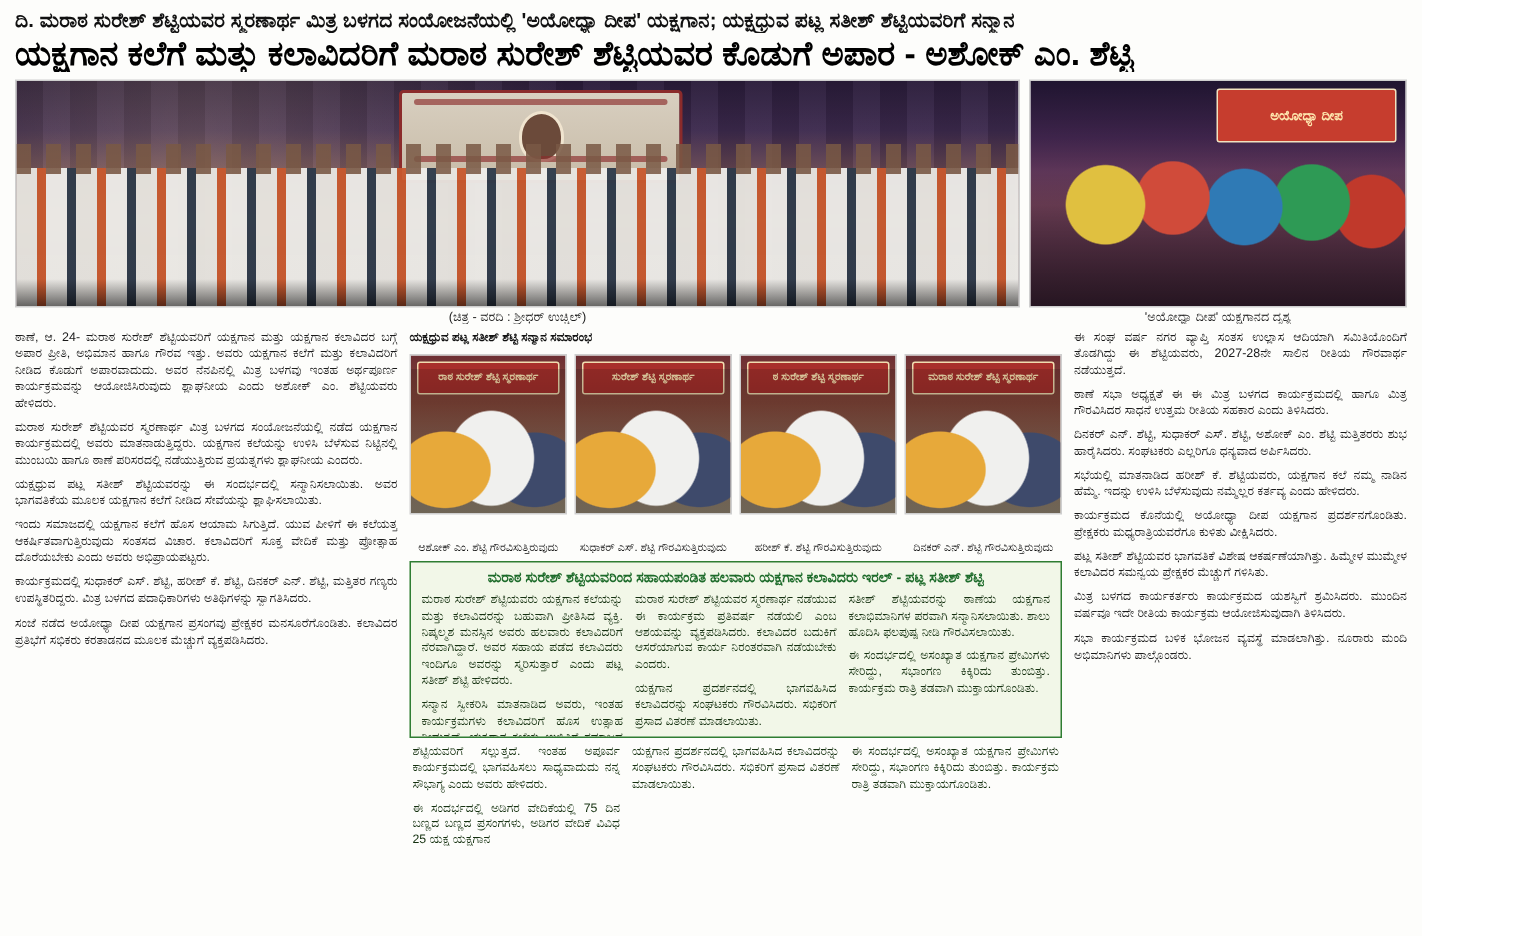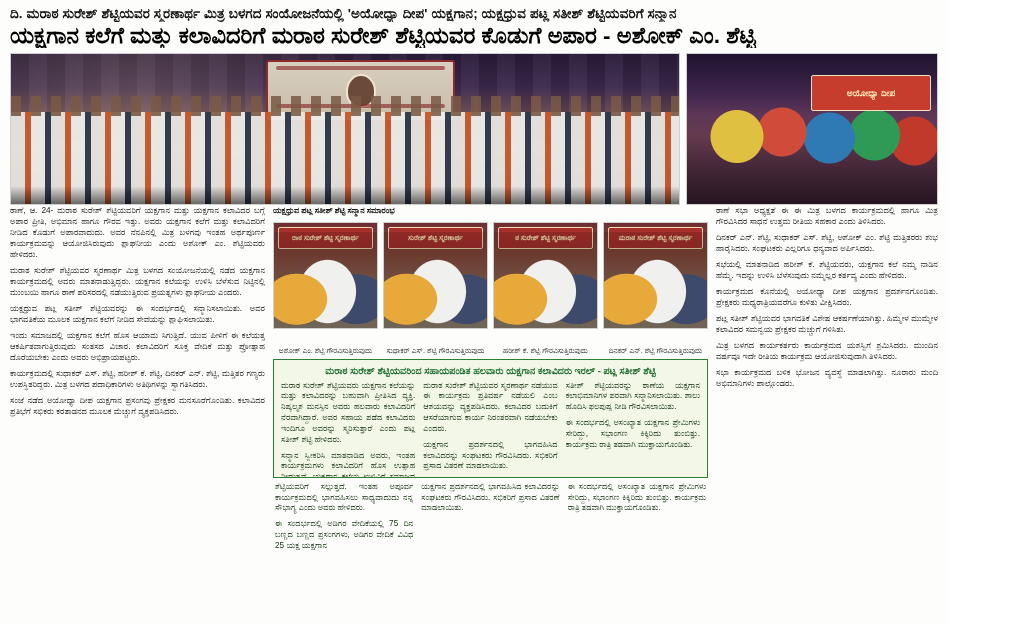--- a/index.html
+++ b/index.html
@@ -139,21 +139,21 @@
       radial-gradient(circle at 20% 55%, #e0c040 0 26px, transparent 27px),
       radial-gradient(circle at 38% 52%, #d04b3a 0 24px, transparent 25px),
       radial-gradient(circle at 57% 56%, #2f7ab5 0 25px, transparent 26px),
       radial-gradient(circle at 75% 54%, #2e9a55 0 25px, transparent 26px),
       radial-gradient(circle at 91% 58%, #c0392b 0 24px, transparent 25px),
       linear-gradient(to bottom, rgba(0,0,0,.35), rgba(0,0,0,.05) 40%, rgba(0,0,0,.55));
   }
   .dance-banner {
     position: absolute;
     right: 6px;
-    top: 21px;
+    top: 5px;
     width: 118px;
     height: 34px;
     background: #c63d2e;
     border: 1px solid #f1e2c0;
     border-radius: 2px;
   }
   .dance-banner span {
     display: block;
     color: #ffe9b0;
     font-size: 9px;
@@ -309,20 +309,24 @@
       <div class="crowd-shadow"></div>
     </div>
     <div class="photo photo-dance">
       <div class="dancers"></div>
       <div class="dance-banner">
         <span>ಅಯೋಧ್ಯಾ ದೀಪ</span>
       </div>
     </div>
   </div>
 
+  <div class="caption-row">
+    <div class="caption">(ಚಿತ್ರ - ವರದಿ : ಶ್ರೀಧರ್ ಉಚ್ಚಿಲ್)</div>
+    <div class="caption">'ಅಯೋಧ್ಯಾ ದೀಪ' ಯಕ್ಷಗಾನದ ದೃಶ್ಯ</div>
+  </div>
 
   <div class="body-grid">
 
     <div class="col-text col-left">
       <p>ಠಾಣೆ, ಆ. 24- ಮರಾಠ ಸುರೇಶ್ ಶೆಟ್ಟಿಯವರಿಗೆ ಯಕ್ಷಗಾನ ಮತ್ತು ಯಕ್ಷಗಾನ ಕಲಾವಿದರ ಬಗ್ಗೆ ಅಪಾರ ಪ್ರೀತಿ, ಅಭಿಮಾನ ಹಾಗೂ ಗೌರವ ಇತ್ತು. ಅವರು ಯಕ್ಷಗಾನ ಕಲೆಗೆ ಮತ್ತು ಕಲಾವಿದರಿಗೆ ನೀಡಿದ ಕೊಡುಗೆ ಅಪಾರವಾದುದು. ಅವರ ನೆನಪಿನಲ್ಲಿ ಮಿತ್ರ ಬಳಗವು ಇಂತಹ ಅರ್ಥಪೂರ್ಣ ಕಾರ್ಯಕ್ರಮವನ್ನು ಆಯೋಜಿಸಿರುವುದು ಶ್ಲಾಘನೀಯ ಎಂದು ಅಶೋಕ್ ಎಂ. ಶೆಟ್ಟಿಯವರು ಹೇಳಿದರು.</p>
       <p>ಮರಾಠ ಸುರೇಶ್ ಶೆಟ್ಟಿಯವರ ಸ್ಮರಣಾರ್ಥ ಮಿತ್ರ ಬಳಗದ ಸಂಯೋಜನೆಯಲ್ಲಿ ನಡೆದ ಯಕ್ಷಗಾನ ಕಾರ್ಯಕ್ರಮದಲ್ಲಿ ಅವರು ಮಾತನಾಡುತ್ತಿದ್ದರು. ಯಕ್ಷಗಾನ ಕಲೆಯನ್ನು ಉಳಿಸಿ ಬೆಳೆಸುವ ನಿಟ್ಟಿನಲ್ಲಿ ಮುಂಬಯಿ ಹಾಗೂ ಠಾಣೆ ಪರಿಸರದಲ್ಲಿ ನಡೆಯುತ್ತಿರುವ ಪ್ರಯತ್ನಗಳು ಶ್ಲಾಘನೀಯ ಎಂದರು.</p>
       <p>ಯಕ್ಷಧ್ರುವ ಪಟ್ಲ ಸತೀಶ್ ಶೆಟ್ಟಿಯವರನ್ನು ಈ ಸಂದರ್ಭದಲ್ಲಿ ಸನ್ಮಾನಿಸಲಾಯಿತು. ಅವರ ಭಾಗವತಿಕೆಯ ಮೂಲಕ ಯಕ್ಷಗಾನ ಕಲೆಗೆ ನೀಡಿದ ಸೇವೆಯನ್ನು ಶ್ಲಾಘಿಸಲಾಯಿತು.</p>
       <p>ಇಂದು ಸಮಾಜದಲ್ಲಿ ಯಕ್ಷಗಾನ ಕಲೆಗೆ ಹೊಸ ಆಯಾಮ ಸಿಗುತ್ತಿದೆ. ಯುವ ಪೀಳಿಗೆ ಈ ಕಲೆಯತ್ತ ಆಕರ್ಷಿತವಾಗುತ್ತಿರುವುದು ಸಂತಸದ ವಿಚಾರ. ಕಲಾವಿದರಿಗೆ ಸೂಕ್ತ ವೇದಿಕೆ ಮತ್ತು ಪ್ರೋತ್ಸಾಹ ದೊರೆಯಬೇಕು ಎಂದು ಅವರು ಅಭಿಪ್ರಾಯಪಟ್ಟರು.</p>
       <p>ಕಾರ್ಯಕ್ರಮದಲ್ಲಿ ಸುಧಾಕರ್ ಎಸ್. ಶೆಟ್ಟಿ, ಹರೀಶ್ ಕೆ. ಶೆಟ್ಟಿ, ದಿನಕರ್ ಎನ್. ಶೆಟ್ಟಿ, ಮತ್ತಿತರ ಗಣ್ಯರು ಉಪಸ್ಥಿತರಿದ್ದರು. ಮಿತ್ರ ಬಳಗದ ಪದಾಧಿಕಾರಿಗಳು ಅತಿಥಿಗಳನ್ನು ಸ್ವಾಗತಿಸಿದರು.</p>
       <p>ಸಂಜೆ ನಡೆದ ಅಯೋಧ್ಯಾ ದೀಪ ಯಕ್ಷಗಾನ ಪ್ರಸಂಗವು ಪ್ರೇಕ್ಷಕರ ಮನಸೂರೆಗೊಂಡಿತು. ಕಲಾವಿದರ ಪ್ರತಿಭೆಗೆ ಸಭಿಕರು ಕರತಾಡನದ ಮೂಲಕ ಮೆಚ್ಚುಗೆ ವ್ಯಕ್ತಪಡಿಸಿದರು.</p>
@@ -385,20 +389,21 @@
           <p>ಯಕ್ಷಗಾನ ಪ್ರದರ್ಶನದಲ್ಲಿ ಭಾಗವಹಿಸಿದ ಕಲಾವಿದರನ್ನು ಸಂಘಟಕರು ಗೌರವಿಸಿದರು. ಸಭಿಕರಿಗೆ ಪ್ರಸಾದ ವಿತರಣೆ ಮಾಡಲಾಯಿತು.</p>
         </div>
         <div>
           <p>ಈ ಸಂದರ್ಭದಲ್ಲಿ ಅಸಂಖ್ಯಾತ ಯಕ್ಷಗಾನ ಪ್ರೇಮಿಗಳು ಸೇರಿದ್ದು, ಸಭಾಂಗಣ ಕಿಕ್ಕಿರಿದು ತುಂಬಿತ್ತು. ಕಾರ್ಯಕ್ರಮ ರಾತ್ರಿ ತಡವಾಗಿ ಮುಕ್ತಾಯಗೊಂಡಿತು.</p>
         </div>
       </div>
 
     </div>
 
     <div class="col-text col-right">
+      <p>ಈ ಸಂಘ ವರ್ಷ ನಗರ ವ್ಯಾಪ್ತಿ ಸಂತಸ ಉಲ್ಲಾಸ ಆದಿಯಾಗಿ ಸಮಿತಿಯೊಂದಿಗೆ ತೊಡಗಿದ್ದು ಈ ಶೆಟ್ಟಿಯವರು, 2027-28ನೇ ಸಾಲಿನ ರೀತಿಯ ಗೌರವಾರ್ಥ ನಡೆಯುತ್ತದೆ.</p>
       <p>ಠಾಣೆ ಸಭಾ ಅಧ್ಯಕ್ಷತೆ ಈ ಈ ಮಿತ್ರ ಬಳಗದ ಕಾರ್ಯಕ್ರಮದಲ್ಲಿ ಹಾಗೂ ಮಿತ್ರ ಗೌರವಿಸಿದರ ಸಾಧನೆ ಉತ್ತಮ ರೀತಿಯ ಸಹಕಾರ ಎಂದು ತಿಳಿಸಿದರು.</p>
       <p>ದಿನಕರ್ ಎನ್. ಶೆಟ್ಟಿ, ಸುಧಾಕರ್ ಎಸ್. ಶೆಟ್ಟಿ, ಅಶೋಕ್ ಎಂ. ಶೆಟ್ಟಿ ಮತ್ತಿತರರು ಶುಭ ಹಾರೈಸಿದರು. ಸಂಘಟಕರು ಎಲ್ಲರಿಗೂ ಧನ್ಯವಾದ ಅರ್ಪಿಸಿದರು.</p>
       <p>ಸಭೆಯಲ್ಲಿ ಮಾತನಾಡಿದ ಹರೀಶ್ ಕೆ. ಶೆಟ್ಟಿಯವರು, ಯಕ್ಷಗಾನ ಕಲೆ ನಮ್ಮ ನಾಡಿನ ಹೆಮ್ಮೆ. ಇದನ್ನು ಉಳಿಸಿ ಬೆಳೆಸುವುದು ನಮ್ಮೆಲ್ಲರ ಕರ್ತವ್ಯ ಎಂದು ಹೇಳಿದರು.</p>
       <p>ಕಾರ್ಯಕ್ರಮದ ಕೊನೆಯಲ್ಲಿ ಅಯೋಧ್ಯಾ ದೀಪ ಯಕ್ಷಗಾನ ಪ್ರದರ್ಶನಗೊಂಡಿತು. ಪ್ರೇಕ್ಷಕರು ಮಧ್ಯರಾತ್ರಿಯವರೆಗೂ ಕುಳಿತು ವೀಕ್ಷಿಸಿದರು.</p>
       <p>ಪಟ್ಲ ಸತೀಶ್ ಶೆಟ್ಟಿಯವರ ಭಾಗವತಿಕೆ ವಿಶೇಷ ಆಕರ್ಷಣೆಯಾಗಿತ್ತು. ಹಿಮ್ಮೇಳ ಮುಮ್ಮೇಳ ಕಲಾವಿದರ ಸಮನ್ವಯ ಪ್ರೇಕ್ಷಕರ ಮೆಚ್ಚುಗೆ ಗಳಿಸಿತು.</p>
       <p>ಮಿತ್ರ ಬಳಗದ ಕಾರ್ಯಕರ್ತರು ಕಾರ್ಯಕ್ರಮದ ಯಶಸ್ವಿಗೆ ಶ್ರಮಿಸಿದರು. ಮುಂದಿನ ವರ್ಷವೂ ಇದೇ ರೀತಿಯ ಕಾರ್ಯಕ್ರಮ ಆಯೋಜಿಸುವುದಾಗಿ ತಿಳಿಸಿದರು.</p>
       <p>ಸಭಾ ಕಾರ್ಯಕ್ರಮದ ಬಳಿಕ ಭೋಜನ ವ್ಯವಸ್ಥೆ ಮಾಡಲಾಗಿತ್ತು. ನೂರಾರು ಮಂದಿ ಅಭಿಮಾನಿಗಳು ಪಾಲ್ಗೊಂಡರು.</p>
     </div>
 
   </div>

